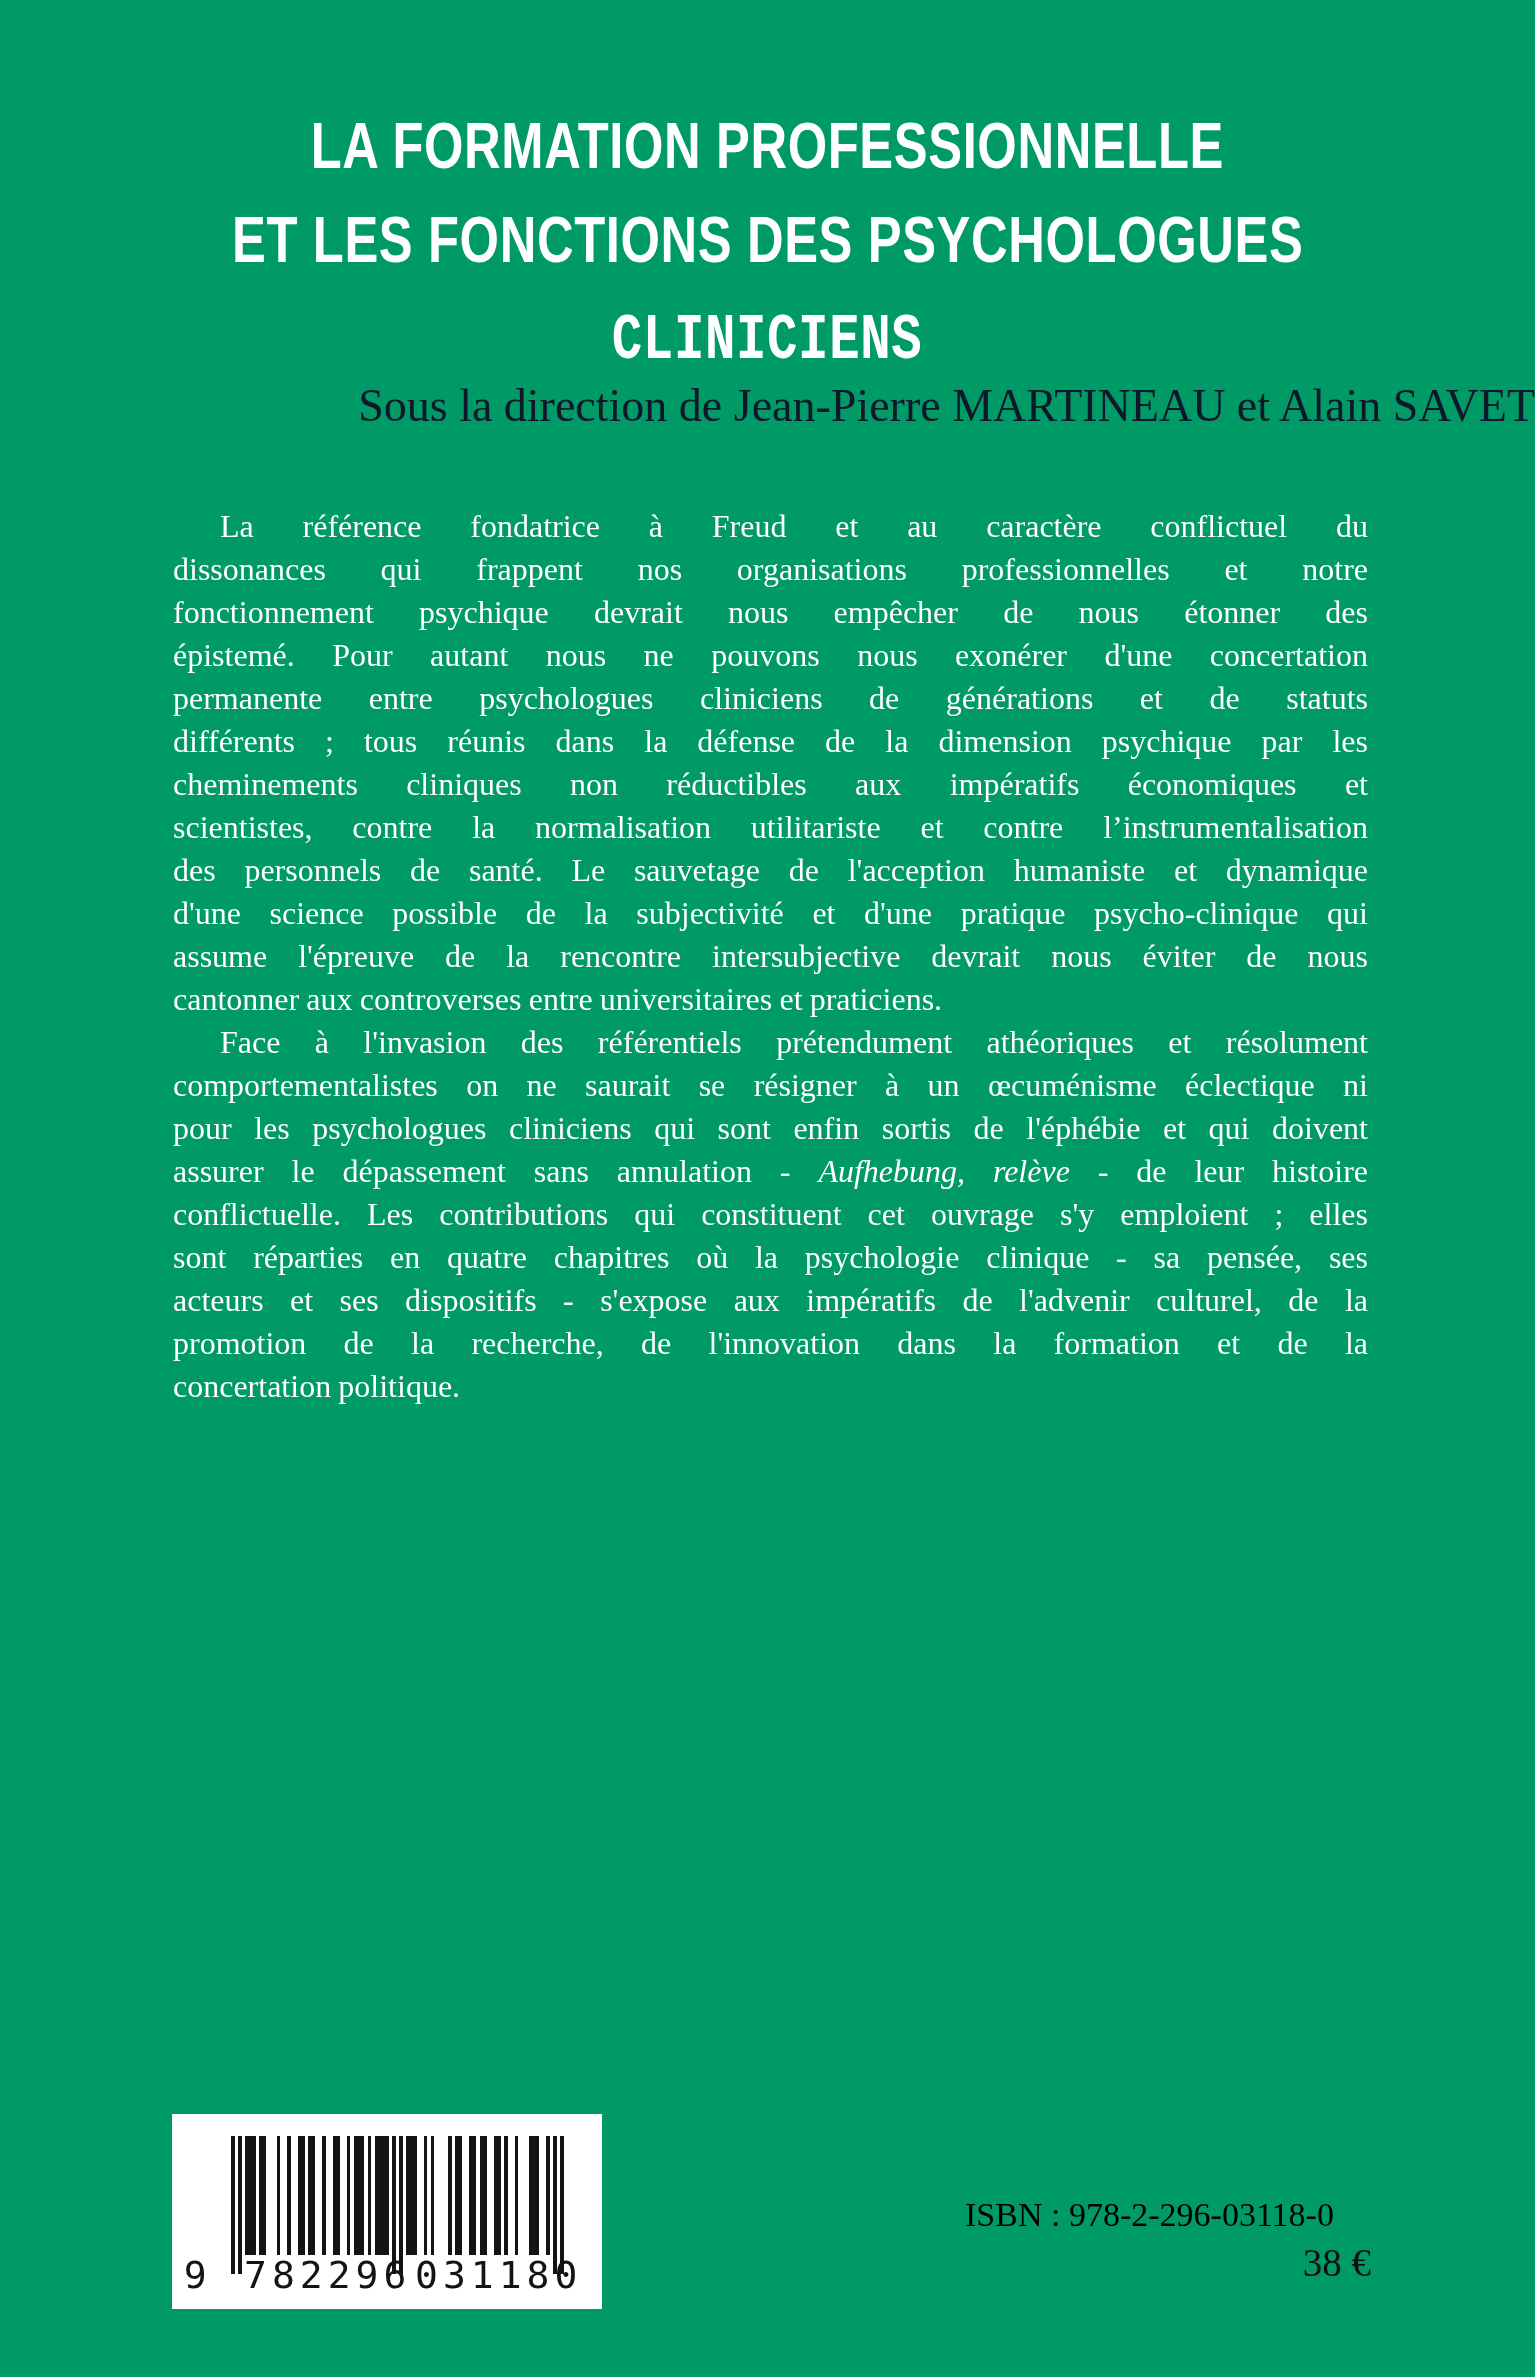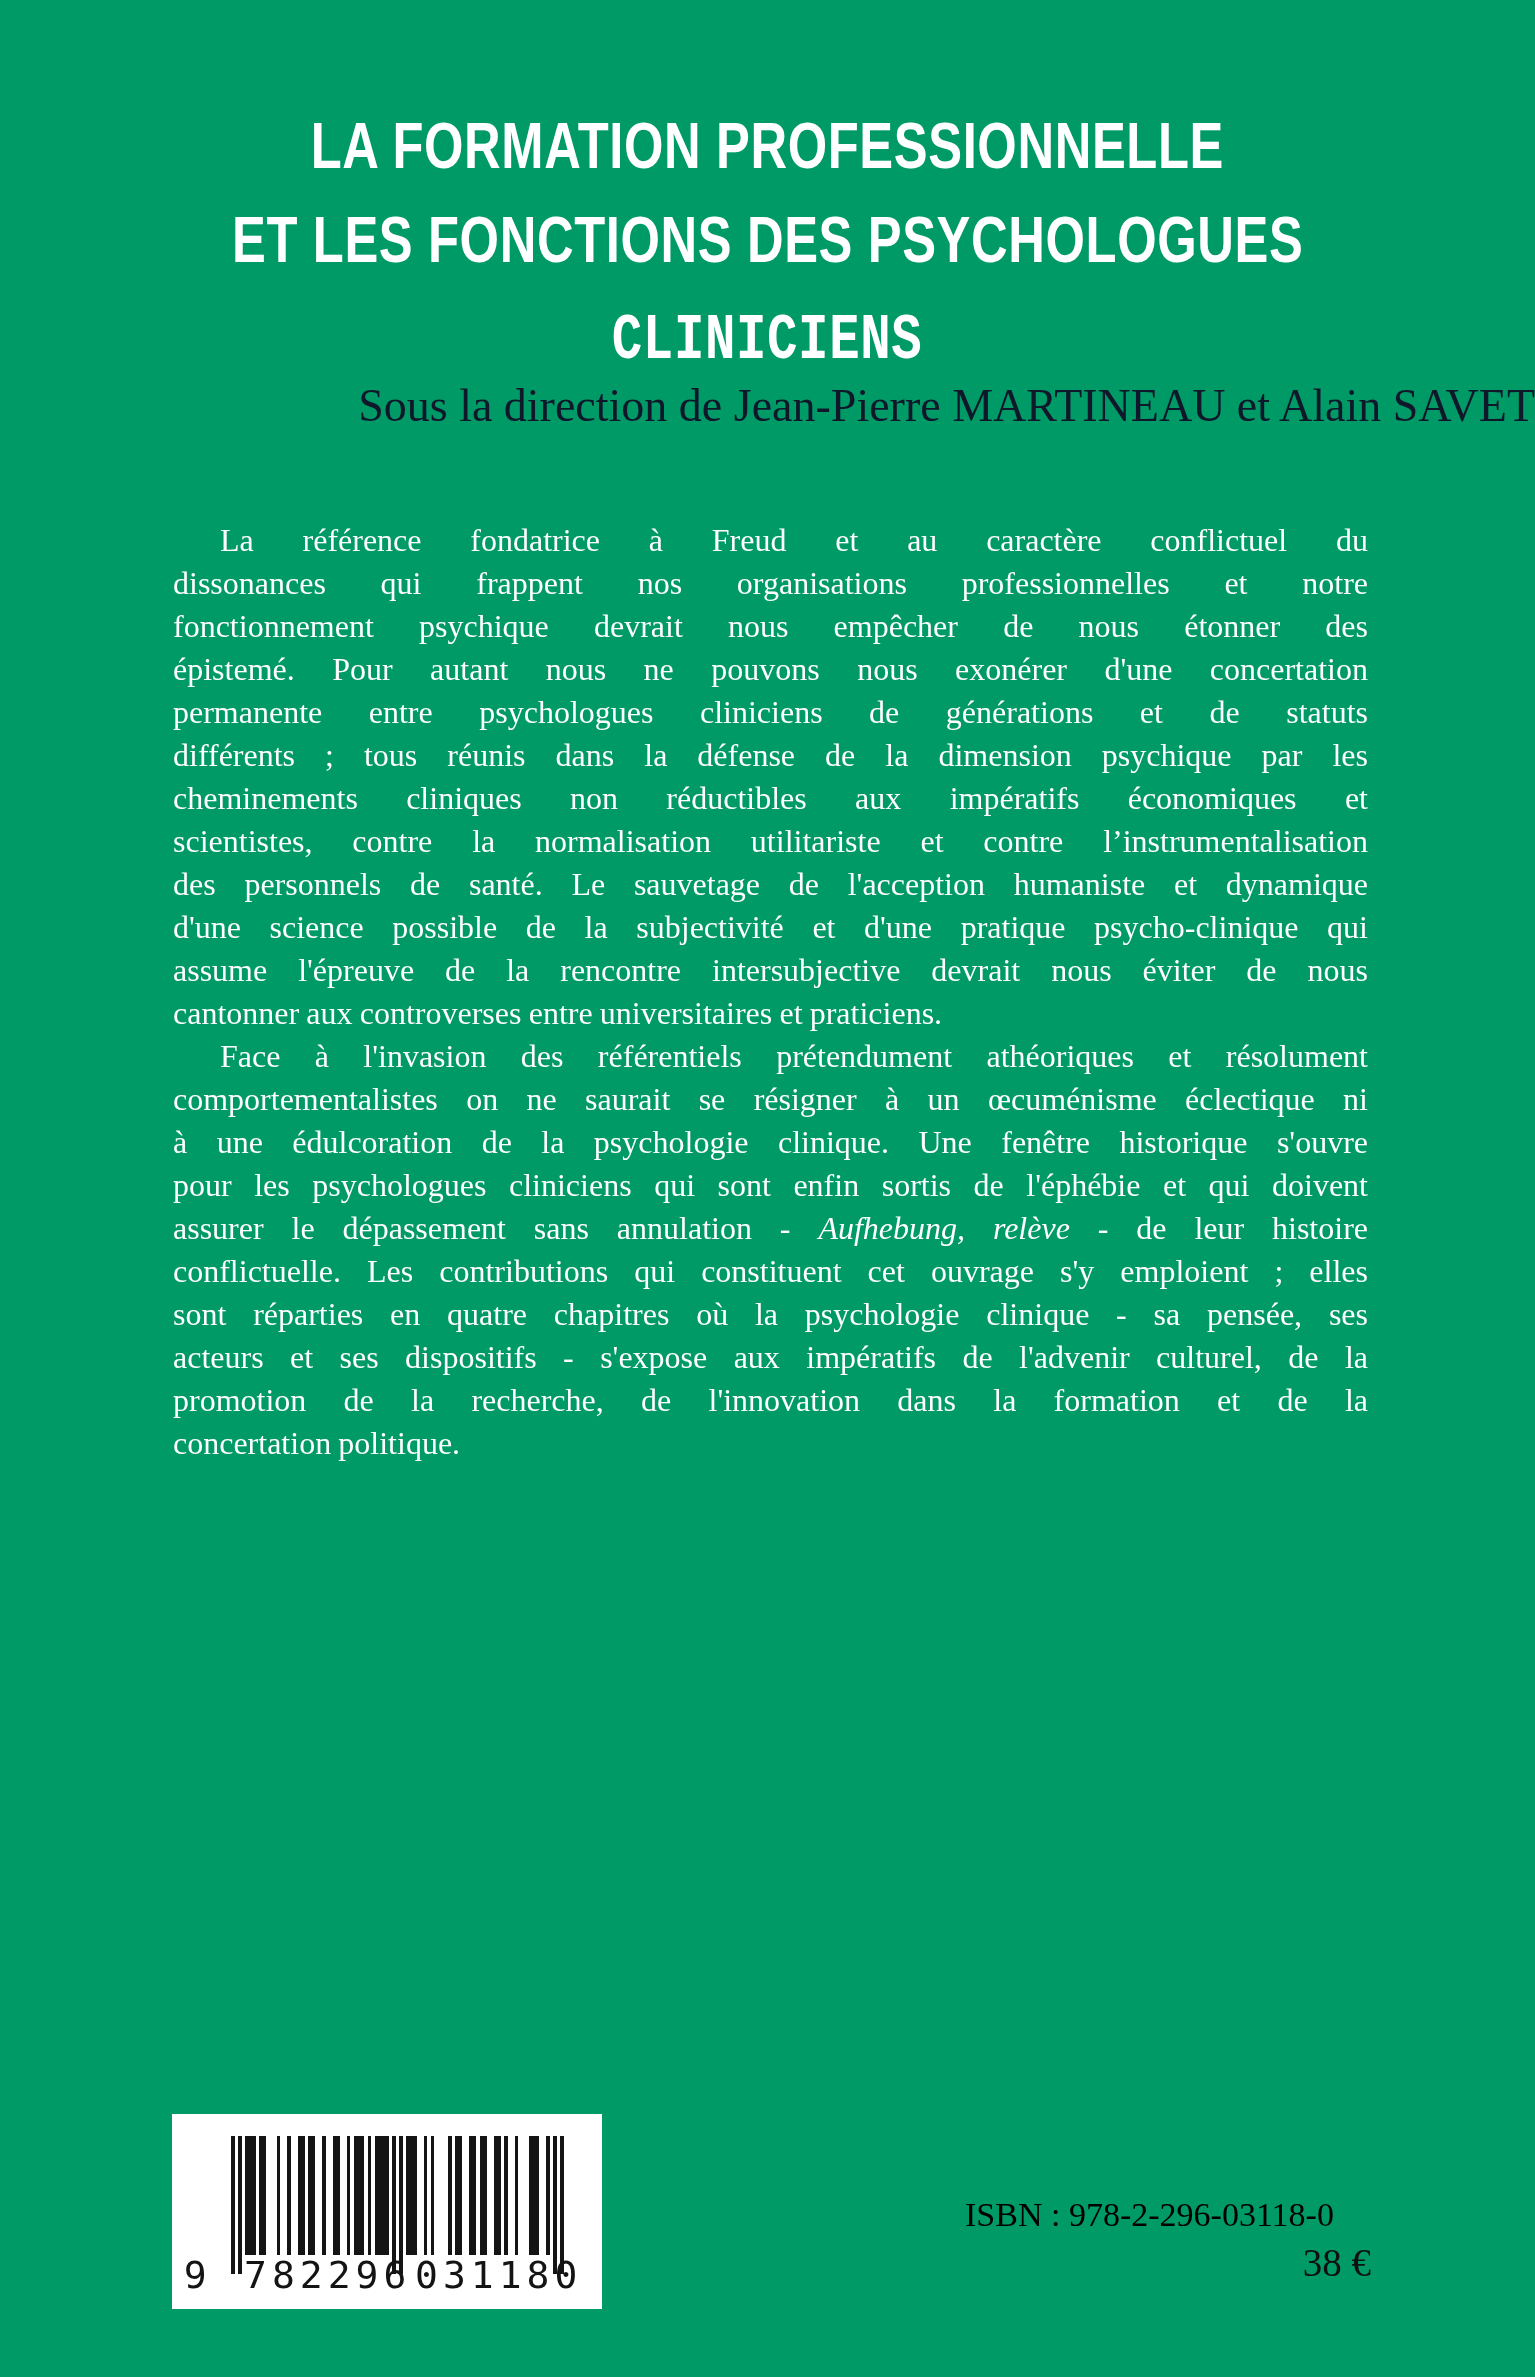--- a/index.html
+++ b/index.html
@@ -24,21 +24,21 @@
   
   .byline {
     position:absolute; top:379px; left:0; right:0;
     text-align:right; color:#0f172a; font-size:46px; line-height:54px;
     font-family:"Liberation Serif", serif;
   }
   
   .body-block {
     position:absolute; left:173px; top:505px; width:1195px;
     color:#fdfefd; font-size:32px; line-height:43px;
-    font-family:"Liberation Serif", serif; word-spacing:-0.8px;margin-top:14px;
+    font-family:"Liberation Serif", serif; word-spacing:-0.8px;
   }
   .line { text-align:justify; text-align-last:justify; }
   .line.last { text-align-last:left; }
   .line.indent { text-indent:47px; }
   .seg.it { font-style:italic; }
   
   .barcode-box {
     position:absolute; left:172px; top:2114px; width:430px; height:195px;
     background:#ffffff;
   }
@@ -90,21 +90,20 @@
         <div class="line"><span class="seg">cheminements cliniques non réductibles aux impératifs économiques et</span></div>
         <div class="line"><span class="seg">scientistes, contre la normalisation utilitariste et contre l’instrumentalisation</span></div>
         <div class="line"><span class="seg">des personnels de santé. Le sauvetage de l'acception humaniste et dynamique</span></div>
         <div class="line"><span class="seg">d'une science possible de la subjectivité et d'une pratique psycho-clinique qui</span></div>
         <div class="line"><span class="seg">assume l'épreuve de la rencontre intersubjective devrait nous éviter de nous</span></div>
         <div class="line last"><span class="seg">cantonner aux controverses entre universitaires et praticiens.</span></div>
       </div>
       <div>
         <div class="line indent"><span class="seg">Face à l'invasion des référentiels prétendument athéoriques et résolument</span></div>
         <div class="line"><span class="seg">comportementalistes on ne saurait se résigner à un œcuménisme éclectique ni</span></div>
-        <div class="line"><span class="seg">à une édulcoration de la psychologie clinique. Une fenêtre historique s'ouvre</span></div>
         <div class="line"><span class="seg">pour les psychologues cliniciens qui sont enfin sortis de l'éphébie et qui doivent</span></div>
         <div class="line"><span class="seg">assurer le dépassement sans annulation - </span><span class="seg it">Aufhebung, relève</span><span class="seg"> - de leur histoire</span></div>
         <div class="line"><span class="seg">conflictuelle. Les contributions qui constituent cet ouvrage s'y emploient ; elles</span></div>
         <div class="line"><span class="seg">sont réparties en quatre chapitres où la psychologie clinique - sa pensée, ses</span></div>
         <div class="line"><span class="seg">acteurs et ses dispositifs - s'expose aux impératifs de l'advenir culturel, de la</span></div>
         <div class="line"><span class="seg">promotion de la recherche, de l'innovation dans la formation et de la</span></div>
         <div class="line last"><span class="seg">concertation politique.</span></div>
       </div>
     </div>
 

